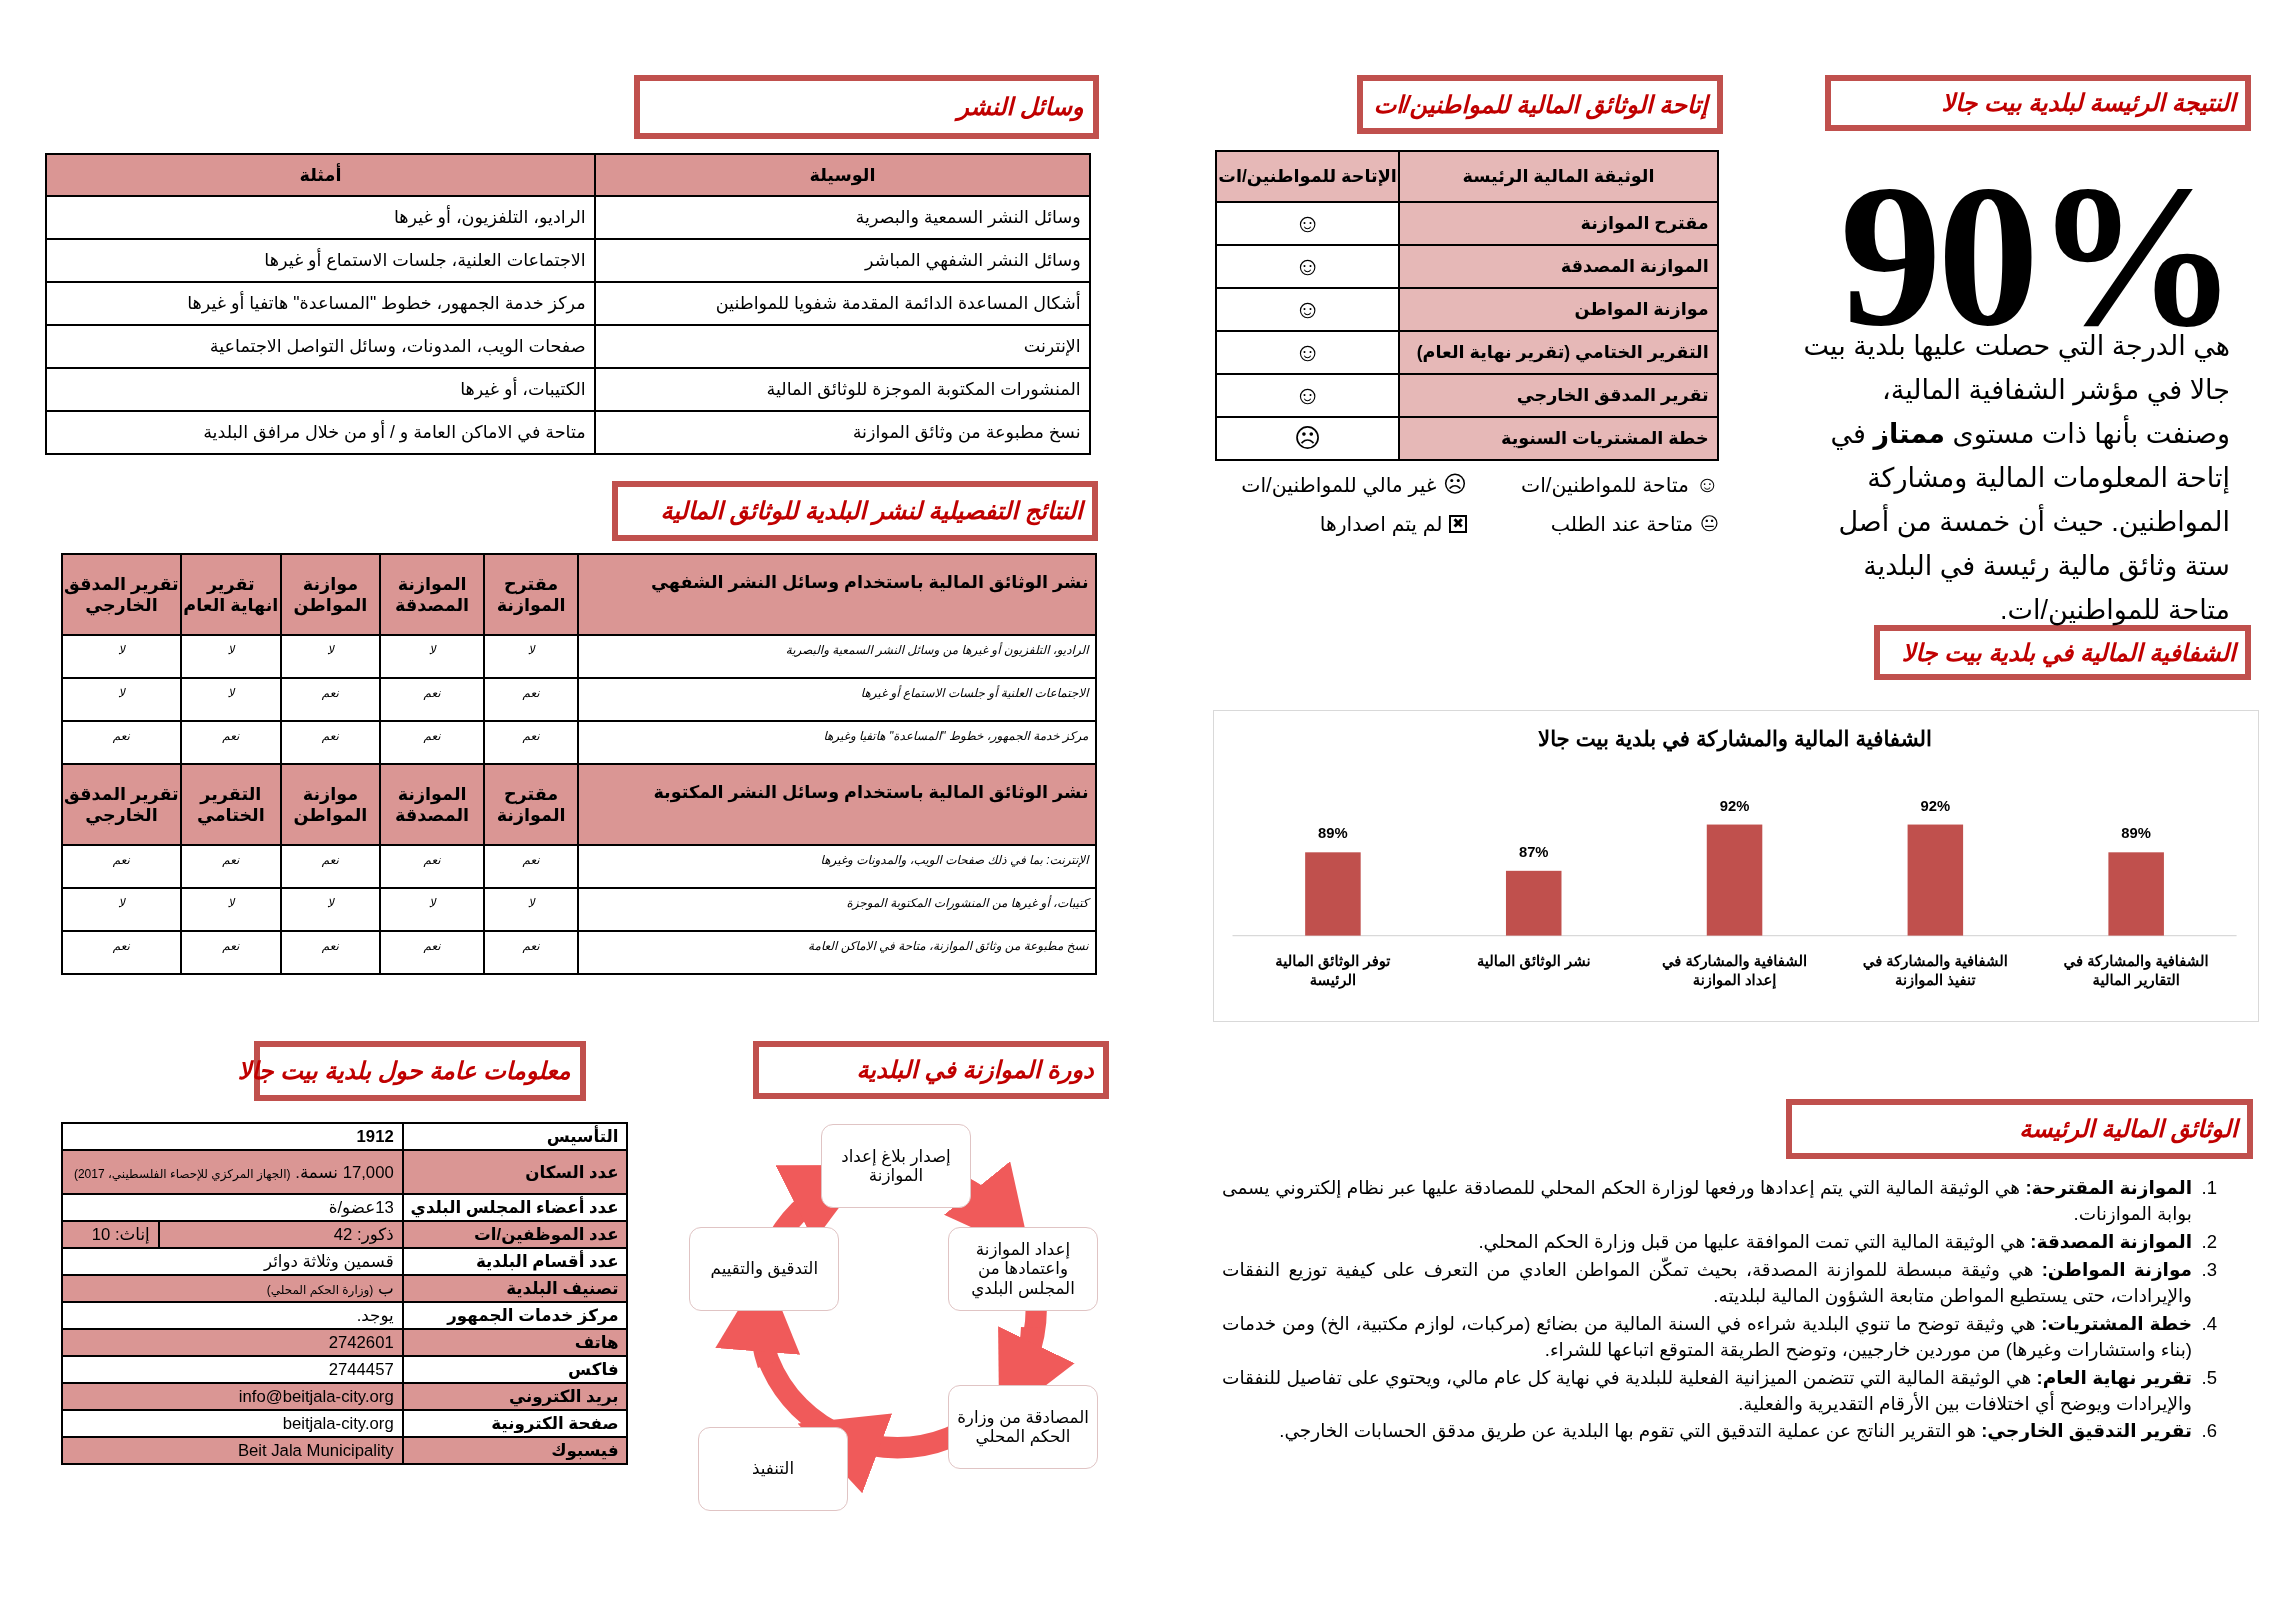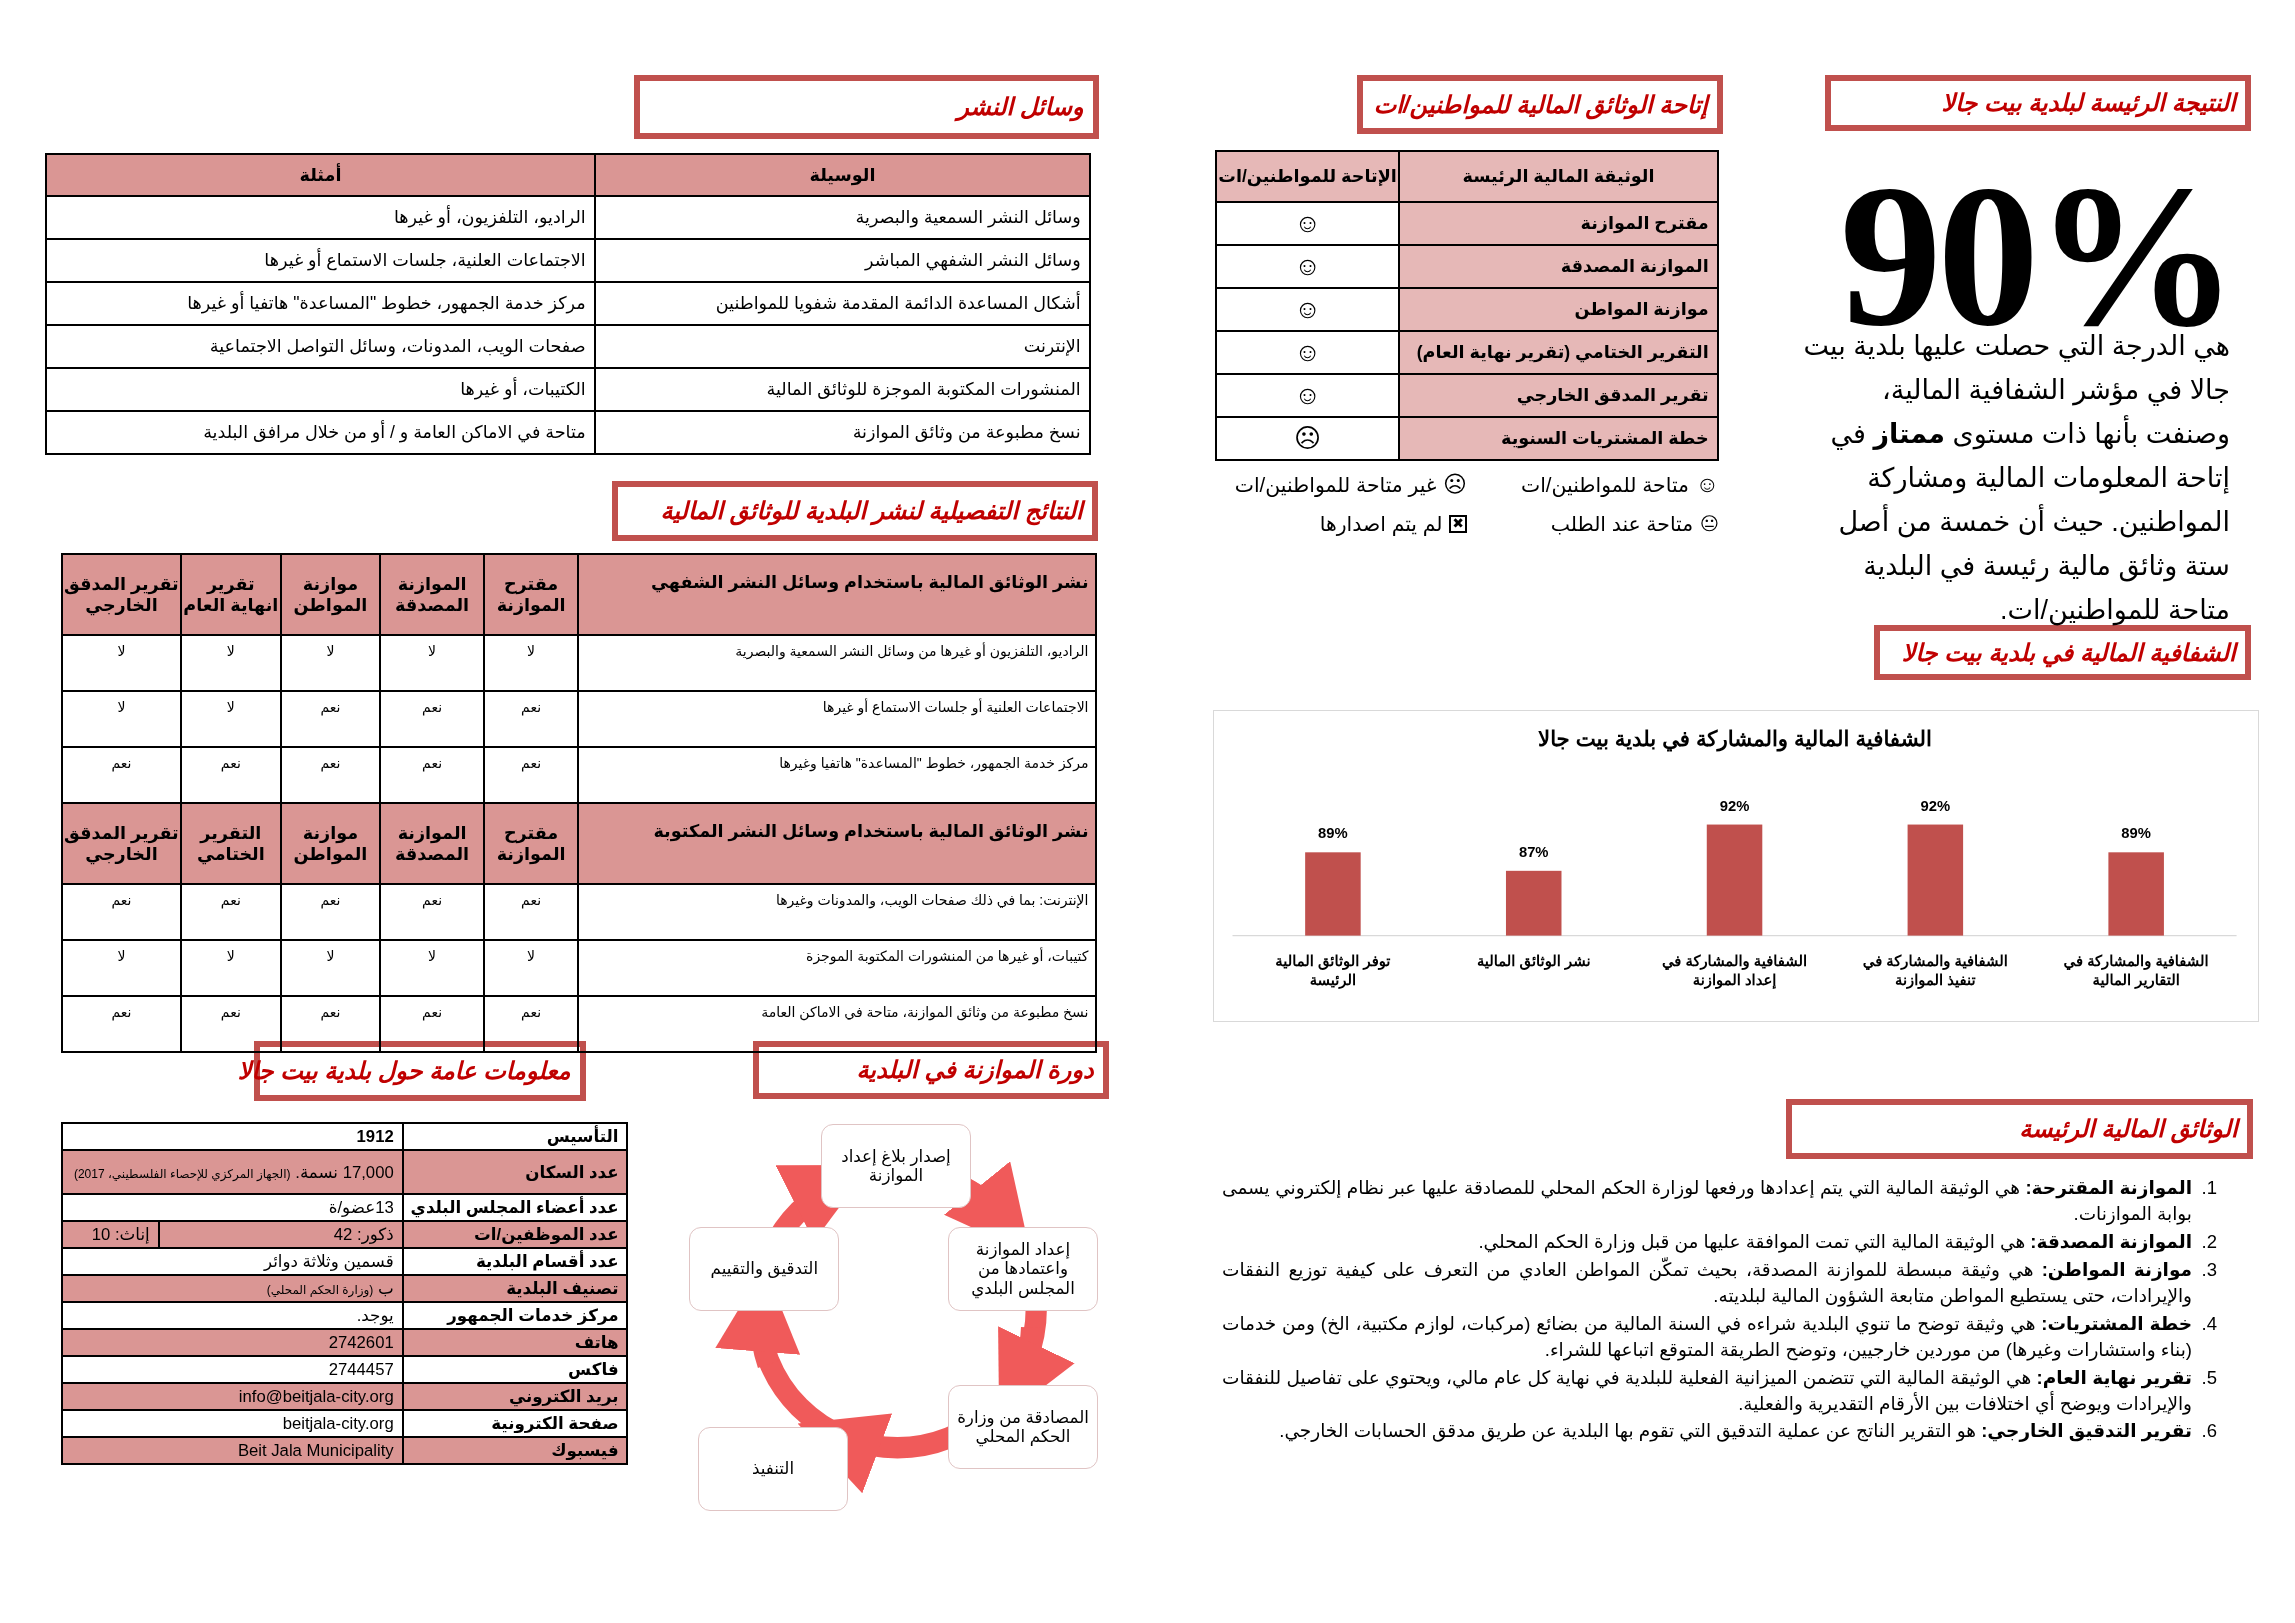--- a/index.html
+++ b/index.html
@@ -36,21 +36,21 @@
   
   #media-table { position:absolute; left:45px; top:153px; width:1046px; }
   #media-table th { height:42px; font-size:17.6px; font-weight:bold; }
   #media-table td { height:43px; font-size:17.6px; text-align:right; padding-right:8.3px; }
   #media-table td:first-child { width:495px; }
 
   
   #detail-table { position:absolute; left:61px; top:553px; width:1036px; }
   #detail-table .hdr td { height:81px; font-size:17.6px; font-weight:bold; text-align:center; background:#DA9694; }
   #detail-table .hdr td.main { text-align:right; padding-right:6.5px; vertical-align:top; padding-top:16.7px;margin-top:39px; }
-  #detail-table .body td { height:56px; font-size:14px; text-align:center; vertical-align:top; padding-top:6.5px; }
+  #detail-table .body td { height:43px; font-size:12px; text-align:center; vertical-align:top; padding-top:6.5px;font-style:italic; }
   #detail-table .body td.main { text-align:right; padding-right:6.5px; }
   #detail-table td.main { width:518px; }
 
   
   #chart-frame { position:absolute; left:1213px; top:710px; width:1046px; height:312px; border:1.9px solid #D9D9D9; box-sizing:border-box; }
   #chart-svg { position:absolute; left:0; top:0; }
 
   
   #doc-list { position:absolute; left:1222px; top:1175px; width:995px; direction:rtl; font-size:18.5px; line-height:26px; text-align:justify; }
   #doc-list .li { display:flex; gap:5.6px; margin-bottom:1.9px; }
@@ -121,21 +121,21 @@
   </tbody>
 </table>
 <div id="avail-legend">
   <div class="row">
     <div class="item">
         <span class="sym">☺</span>
         <span>متاحة للمواطنين/ات</span>
       </div>
     <div class="item">
         <span class="sym">☹</span>
-        <span>غير متاحة للمواطنين/ات</span>
+        <span>غير مالي للمواطنين/ات</span>
       </div>
   </div>
   <div class="row">
     <div class="item">
         <span class="sym" style="font-size:18.5px">😐</span>
         <span>متاحة عند الطلب</span>
       </div>
     <div class="item">
         <span class="box">✖</span>
         <span>لم يتم اصدارها</span>

